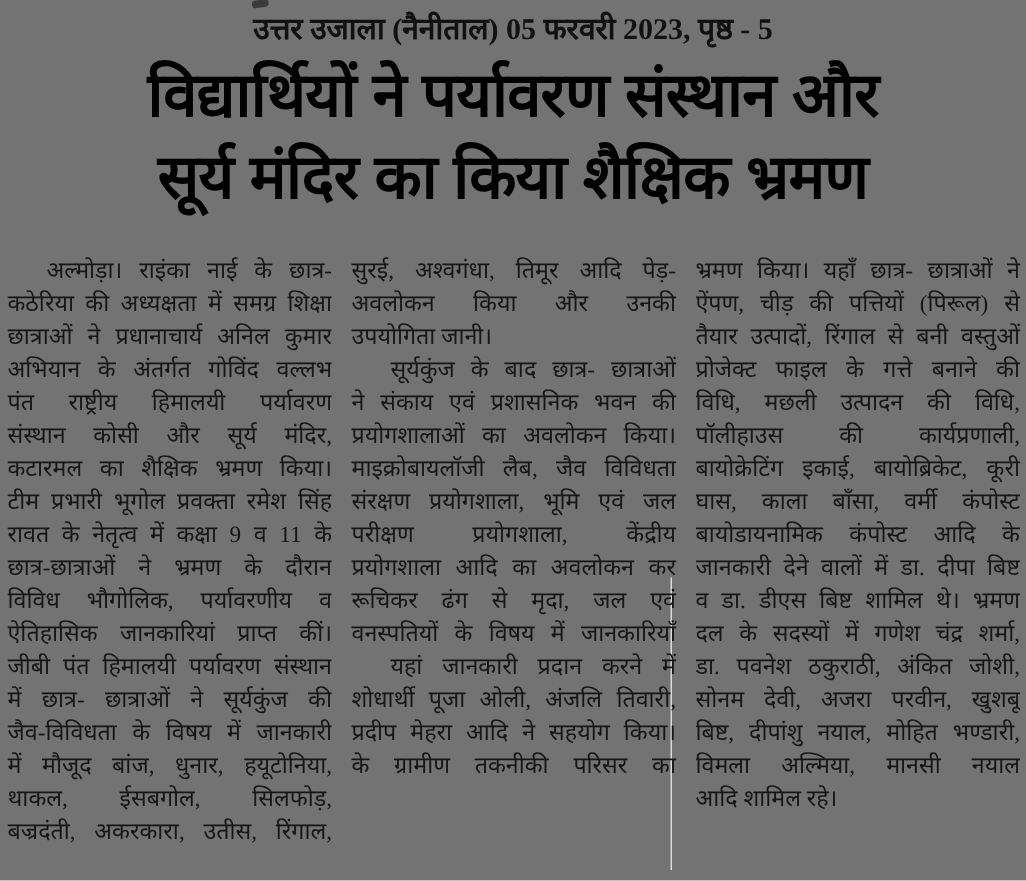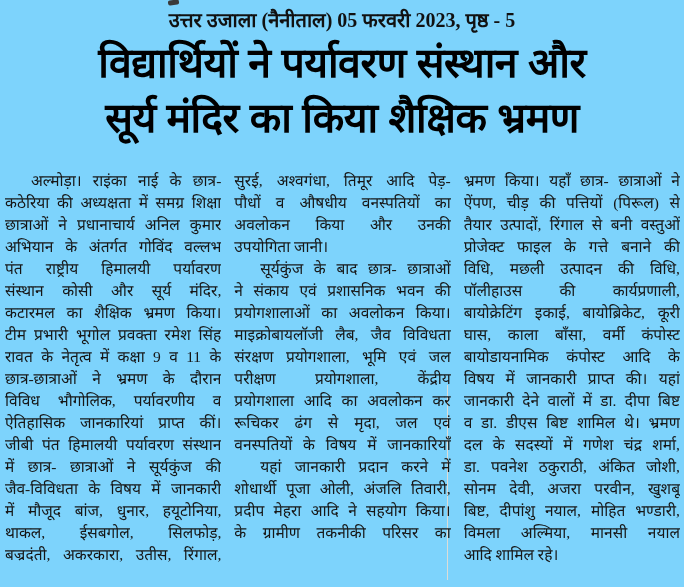--- a/index.html
+++ b/index.html
@@ -1,18 +1,18 @@
 <!DOCTYPE html>
 <html lang="hi"><head>
 <meta charset="utf-8">
 <style>
   html,body { margin:0; padding:0; background:#ffffff; }
   .page {
     position:relative; width:684px; height:587px; overflow:hidden;
-    background:#7dd3fc; color:#141414;
+    background:#737373; color:#141414;
     font-family:"Liberation Serif","DejaVu Serif",serif;
   }
   .masthead {
     padding-top:7px; text-align:center;
     font-weight:bold; font-size:20px; line-height:26px; color:#111;
   }
   .headline {
     margin-top:3px; text-align:center; color:#000;
     font-family:"Liberation Sans","DejaVu Sans",sans-serif;
     font-weight:bold; font-size:41px; line-height:55px; letter-spacing:-0.5px;
@@ -70,21 +70,20 @@
         <div class="line">ऐतिहासिक जानकारियां प्राप्त कीं।</div>
         <div class="line">जीबी पंत हिमालयी पर्यावरण संस्थान</div>
         <div class="line">में छात्र- छात्राओं ने सूर्यकुंज की</div>
         <div class="line">जैव-विविधता के विषय में जानकारी</div>
         <div class="line">में मौजूद बांज, धुनार, हयूटोनिया,</div>
         <div class="line">थाकल, ईसबगोल, सिलफोड़,</div>
         <div class="line">बज्रदंती, अकरकारा, उतीस, रिंगाल,</div>
       </div>
       <div class="column">
         <div class="line">सुरई, अश्वगंधा, तिमूर आदि पेड़-</div>
-        <div class="line">पौधों व औषधीय वनस्पतियों का</div>
         <div class="line">अवलोकन किया और उनकी</div>
         <div class="line flush">उपयोगिता जानी।</div>
         <div class="line indent">सूर्यकुंज के बाद छात्र- छात्राओं</div>
         <div class="line">ने संकाय एवं प्रशासनिक भवन की</div>
         <div class="line">प्रयोगशालाओं का अवलोकन किया।</div>
         <div class="line">माइक्रोबायलॉजी लैब, जैव विविधता</div>
         <div class="line">संरक्षण प्रयोगशाला, भूमि एवं जल</div>
         <div class="line">परीक्षण प्रयोगशाला, केंद्रीय</div>
         <div class="line">प्रयोगशाला आदि का अवलोकन कर</div>
         <div class="line">रूचिकर ढंग से मृदा, जल एवं</div>
@@ -97,21 +96,20 @@
       <div class="column">
         <div class="line">भ्रमण किया। यहाँ छात्र- छात्राओं ने</div>
         <div class="line">ऐंपण, चीड़ की पत्तियों (पिरूल) से</div>
         <div class="line">तैयार उत्पादों, रिंगाल से बनी वस्तुओं</div>
         <div class="line">प्रोजेक्ट फाइल के गत्ते बनाने की</div>
         <div class="line">विधि, मछली उत्पादन की विधि,</div>
         <div class="line">पॉलीहाउस की कार्यप्रणाली,</div>
         <div class="line">बायोक्रेटिंग इकाई, बायोब्रिकेट, कूरी</div>
         <div class="line">घास, काला बाँसा, वर्मी कंपोस्ट</div>
         <div class="line">बायोडायनामिक कंपोस्ट आदि के</div>
-        <div class="line">विषय में जानकारी प्राप्त की। यहां</div>
         <div class="line">जानकारी देने वालों में डा. दीपा बिष्ट</div>
         <div class="line">व डा. डीएस बिष्ट शामिल थे। भ्रमण</div>
         <div class="line">दल के सदस्यों में गणेश चंद्र शर्मा,</div>
         <div class="line">डा. पवनेश ठकुराठी, अंकित जोशी,</div>
         <div class="line">सोनम देवी, अजरा परवीन, खुशबू</div>
         <div class="line">बिष्ट, दीपांशु नयाल, मोहित भण्डारी,</div>
         <div class="line">विमला अल्मिया, मानसी नयाल</div>
         <div class="line flush">आदि शामिल रहे।</div>
       </div>
     </div>

